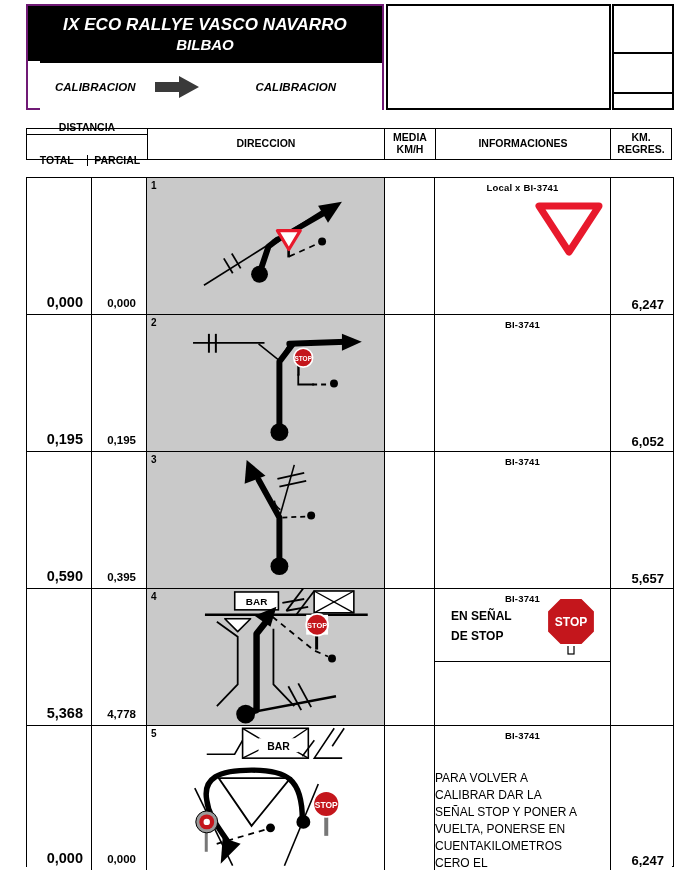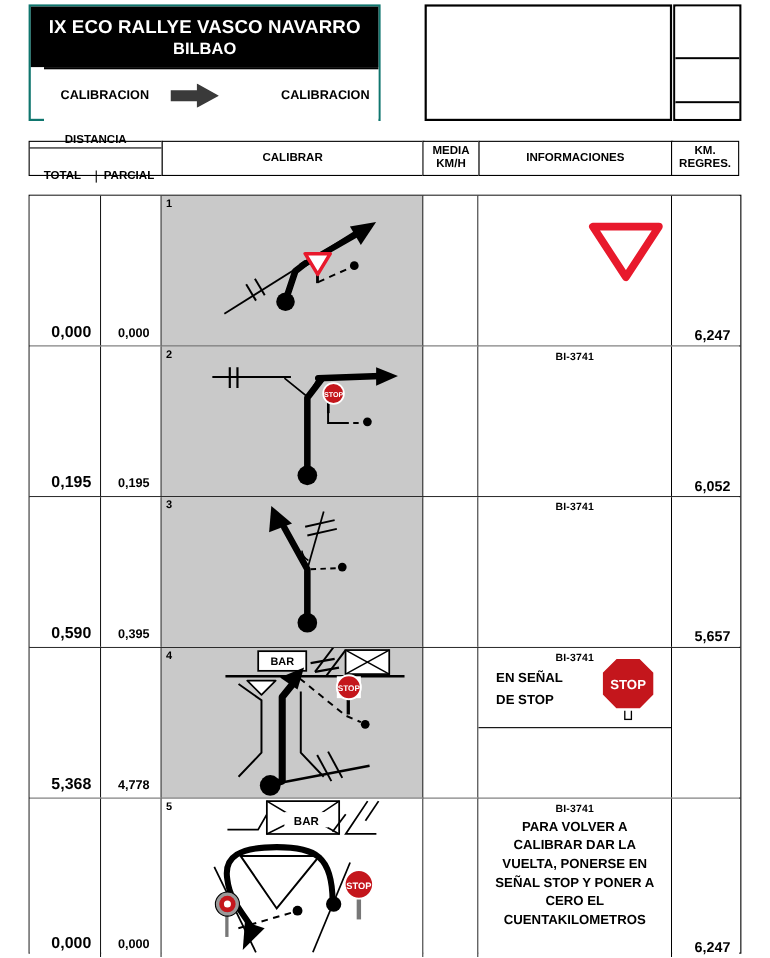--- a/index.html
+++ b/index.html
@@ -8,22 +8,22 @@
     font-family:"Liberation Sans", sans-serif;
     color:#000;
     overflow:hidden;
     position:relative;
   }
   
   #header-block{
     position:absolute;left:26px;top:4px;width:648px;height:106px;
   }
   #title-panel{
-    position:absolute;left:0;top:0;width:320px;height:106px;
-    border:2px solid #0f766e;box-sizing:border-box;background:#fff;
+    position:absolute;left:0;top:0;width:358px;height:106px;
+    border:2px solid #701a75;box-sizing:border-box;background:#fff;font-style:italic;
   }
   #title-bar{
     background:#000;color:#fff;
     height:55px;box-sizing:border-box;
     display:flex;flex-direction:column;align-items:center;justify-content:center;
     padding-top:2px;
   }
   #rally-title{font-size:17px;font-weight:bold;letter-spacing:.1px;line-height:1.08;}
   #rally-city{font-size:15px;font-weight:bold;line-height:1.15;margin-top:1px;}
   #calib-bar{
@@ -111,22 +111,22 @@
   }
   .info-lines{
     font-size:13px;font-weight:bold;line-height:1.26;
   }
   #info1-text{position:absolute;left:6px;bottom:4px;}
   #info4-top{position:absolute;left:16px;top:17px;font-size:12px;font-weight:bold;line-height:1.7;}
   #info4-divider{position:absolute;left:0;top:72px;width:100%;height:0;border-top:1.5px solid #000;}
   #info4-bottom{position:absolute;left:0;top:78px;width:100%;text-align:center;
     font-size:12px;font-weight:bold;line-height:1.35;}
   #info4-pagina{font-size:16px;font-weight:bold;margin-top:1px;}
-  #info5-text{position:absolute;left:0;top:17px;width:100%;text-align:center;
-    font-size:12px;font-weight:bold;line-height:1.42;}
+  #info5-text{position:absolute;left:0;top:44px;width:100%;text-align:left;
+    font-size:12px;font-weight:normal;line-height:1.42;}
   .info-sign{position:absolute;}
 </style>
 </head>
 <body>
 
 <div id="header-block">
 
   <div id="title-panel">
     <div id="title-bar">
       <div id="rally-title">IX ECO RALLYE VASCO NAVARRO</div>
@@ -153,21 +153,21 @@
 </div>
 
 <div id="col-header">
   <div class="hcell" id="h-distancia">
     <div id="h-dist-top">DISTANCIA</div>
     <div id="h-dist-bottom">
       <div id="h-total">TOTAL</div>
       <div id="h-parcial">PARCIAL</div>
     </div>
   </div>
-  <div class="hcell" id="h-direccion">CALIBRAR</div>
+  <div class="hcell" id="h-direccion">DIRECCION</div>
   <div class="hcell" id="h-media">
     <div>MEDIA</div>
     <div>KM/H</div>
   </div>
   <div class="hcell" id="h-informaciones">INFORMACIONES</div>
   <div class="hcell" id="h-kmregres">
     <div>KM.</div>
     <div>REGRES.</div>
   </div>
 </div>
@@ -201,20 +201,21 @@
         <g>
           <rect x="141" y="63" width="2.6" height="17" fill="#000"></rect>
           <polygon points="131,53 154,53 142.5,72" fill="#fff" stroke="#e8192c" stroke-width="3.2" stroke-linejoin="round"></polygon>
         </g>
       </svg>
     </div>
     <div class="cell c-media">
       <span class="dist-val"></span>
     </div>
     <div class="cell c-info">
+      <div class="info-road">Local x BI-3741</div>
       <svg class="info-sign" style="left:98px;top:22px;" width="72" height="58" viewBox="0 0 72 58">
         <polygon points="6,6 66,6 36,52" fill="#fff" stroke="#e8192c" stroke-width="7" stroke-linejoin="round"></polygon>
       </svg>
     </div>
     <div class="cell c-kmregres">
       <span class="dist-val">6,247</span>
     </div>
   </div>
 
   <div class="row">
@@ -422,24 +423,24 @@
       </svg>
     </div>
     <div class="cell c-media">
       <span class="dist-val"></span>
     </div>
     <div class="cell c-info">
       <div class="info-road">BI-3741</div>
       <div id="info5-text">
         <div>PARA VOLVER A</div>
         <div>CALIBRAR DAR LA</div>
+        <div>SEÑAL STOP Y PONER A</div>
         <div>VUELTA, PONERSE EN</div>
-        <div>SEÑAL STOP Y PONER A</div>
+        <div>CUENTAKILOMETROS</div>
         <div>CERO EL</div>
-        <div>CUENTAKILOMETROS</div>
       </div>
     </div>
     <div class="cell c-kmregres">
       <span class="dist-val">6,247</span>
     </div>
   </div>
 
 </div>
 
 </body></html>

